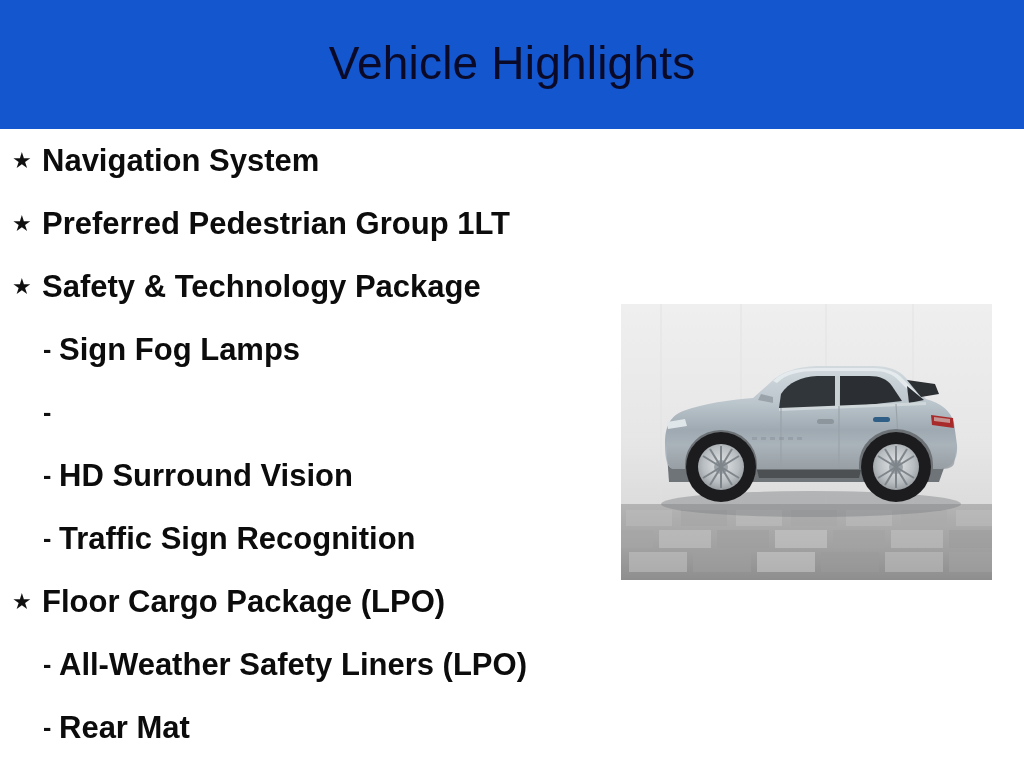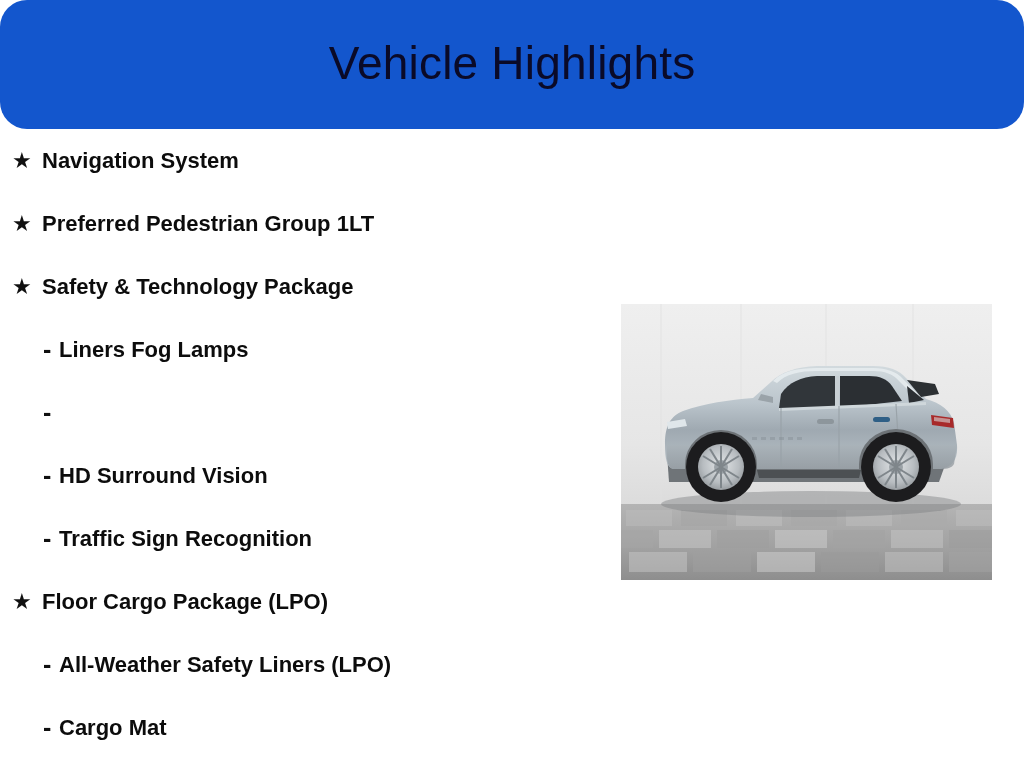--- a/index.html
+++ b/index.html
@@ -27,21 +27,20 @@
   
   .header-band {
     position: absolute;
     top: 0; left: 0;
     width: 1024px;
     height: 129px;
     background: #1356cd;
     display: flex;
     align-items: center;
     justify-content: center;
-    border-radius: 27px;
   }
   .header-title {
     font-family: "Liberation Sans", sans-serif;
     font-size: 46px;
     font-weight: 400;
     color: #0a0a28;
     letter-spacing: 0.2px;
     line-height: 1;
     margin: 0;
     padding-bottom: 4px;
@@ -83,21 +82,21 @@
     display: inline-block;
     width: 16px;
     font-size: 25px;
     font-weight: 700;
     line-height: 1;
     color: #101010;
     flex: 0 0 auto;
     text-align: left;
   }
   .feature-text {
-    font-size: 22px;
+    font-size: 31px;
     font-weight: 700;
     line-height: 1;
     color: #0c0c0c;
     white-space: nowrap;
   }
 
   
   .vehicle-photo {
     position: absolute;
     left: 621px;
@@ -130,21 +129,21 @@
       <li class="feature-row level-1">
         <span class="bullet-star">★</span>
         <span class="feature-text">Preferred Pedestrian Group 1LT</span>
       </li>
       <li class="feature-row level-1">
         <span class="bullet-star">★</span>
         <span class="feature-text">Safety &amp; Technology Package</span>
       </li>
       <li class="feature-row level-2">
         <span class="bullet-dash">-</span>
-        <span class="feature-text">Liners Fog Lamps</span>
+        <span class="feature-text">Sign Fog Lamps</span>
       </li>
       <li class="feature-row level-2">
         <span class="bullet-dash">-</span>
       </li>
       <li class="feature-row level-2">
         <span class="bullet-dash">-</span>
         <span class="feature-text">HD Surround Vision</span>
       </li>
       <li class="feature-row level-2">
         <span class="bullet-dash">-</span>
@@ -153,21 +152,21 @@
       <li class="feature-row level-1">
         <span class="bullet-star">★</span>
         <span class="feature-text">Floor Cargo Package (LPO)</span>
       </li>
       <li class="feature-row level-2">
         <span class="bullet-dash">-</span>
         <span class="feature-text">All-Weather Safety Liners (LPO)</span>
       </li>
       <li class="feature-row level-2">
         <span class="bullet-dash">-</span>
-        <span class="feature-text">Cargo Mat</span>
+        <span class="feature-text">Rear Mat</span>
       </li>
     </ul>
 
   <div class="vehicle-photo">
     <svg viewBox="0 0 371 276" xmlns="http://www.w3.org/2000/svg" aria-hidden="true">
       <defs>
         <linearGradient id="wallGrad" x1="0" y1="0" x2="0" y2="1">
           <stop offset="0%" stop-color="#efefef"></stop>
           <stop offset="70%" stop-color="#e6e6e6"></stop>
           <stop offset="100%" stop-color="#dcdcdc"></stop>

